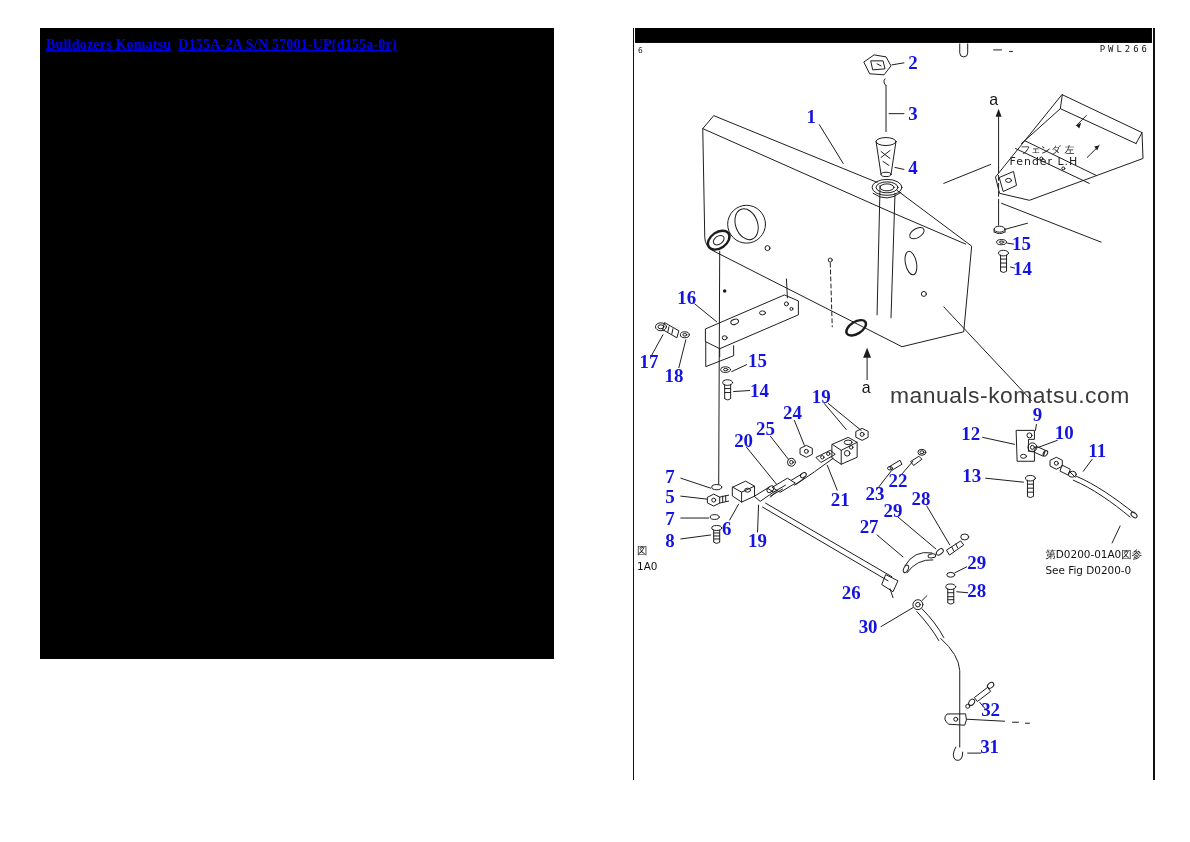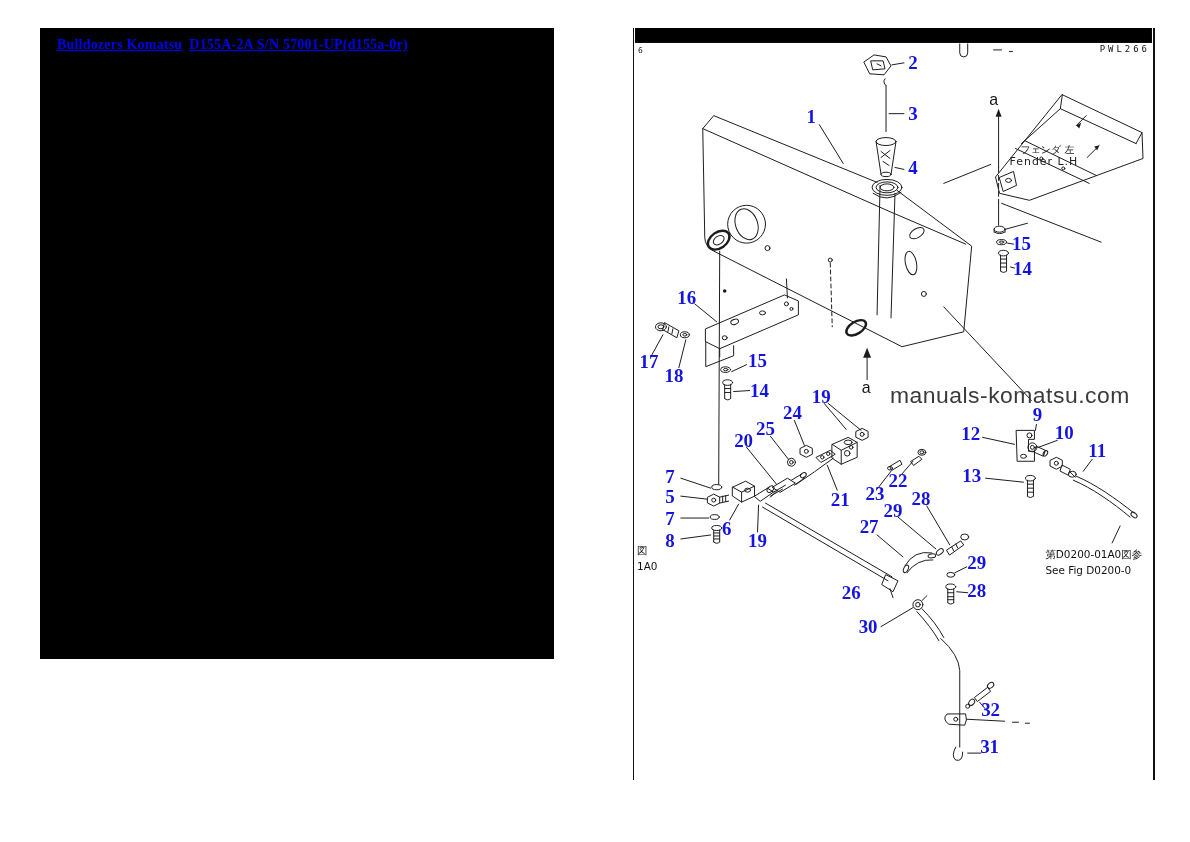--- a/index.html
+++ b/index.html
@@ -1,19 +1,19 @@
 <!DOCTYPE html>
 <html><head>
 <meta charset="utf-8">
 <style>
   html,body{margin:0;padding:0;}
   .page{position:relative;width:1190px;height:842px;background:#ffffff;overflow:hidden;
         font-family:"Liberation Sans",sans-serif;}
   .left-panel{position:absolute;left:40px;top:28px;width:514px;height:631px;background:#000000;}
-  .link-row{padding:9px 0 0 17px;font-family:"Liberation Serif",serif;font-weight:bold;
+  .link-row{padding:9px 0 0 6px;font-family:"Liberation Serif",serif;font-weight:bold;
             font-size:14px;letter-spacing:0.2px;white-space:nowrap;}
   .link-row a{color:#0000ee;text-decoration:underline;margin-right:7px;cursor:pointer;}
   .diagram-panel{position:absolute;left:633px;top:28px;width:522px;height:752px;background:#ffffff;
                  border-left:1px solid #111;border-right:2px solid #111;box-sizing:border-box;}
   .diagram-panel svg{position:absolute;left:0;top:0;width:519px;height:749px;display:block;}
   .ln{fill:none;stroke:#1c1c1c;stroke-width:1;stroke-linecap:round;stroke-linejoin:round;}
   .lnb{fill:none;stroke:#1c1c1c;stroke-width:2.4;stroke-linecap:round;stroke-linejoin:round;}
   .fillb{fill:#1c1c1c;stroke:none;}
   .callout{font-family:"Liberation Serif",serif;font-weight:700;font-size:19px;fill:#1414e0;
            text-anchor:middle;}

